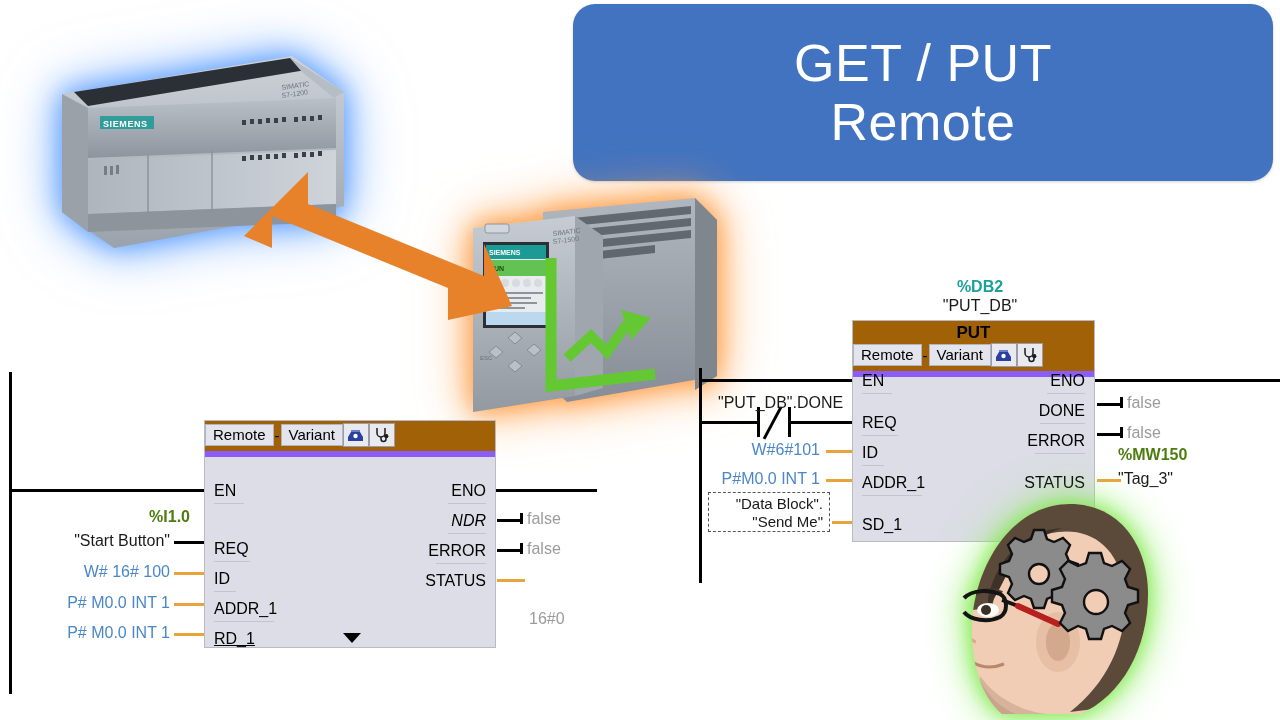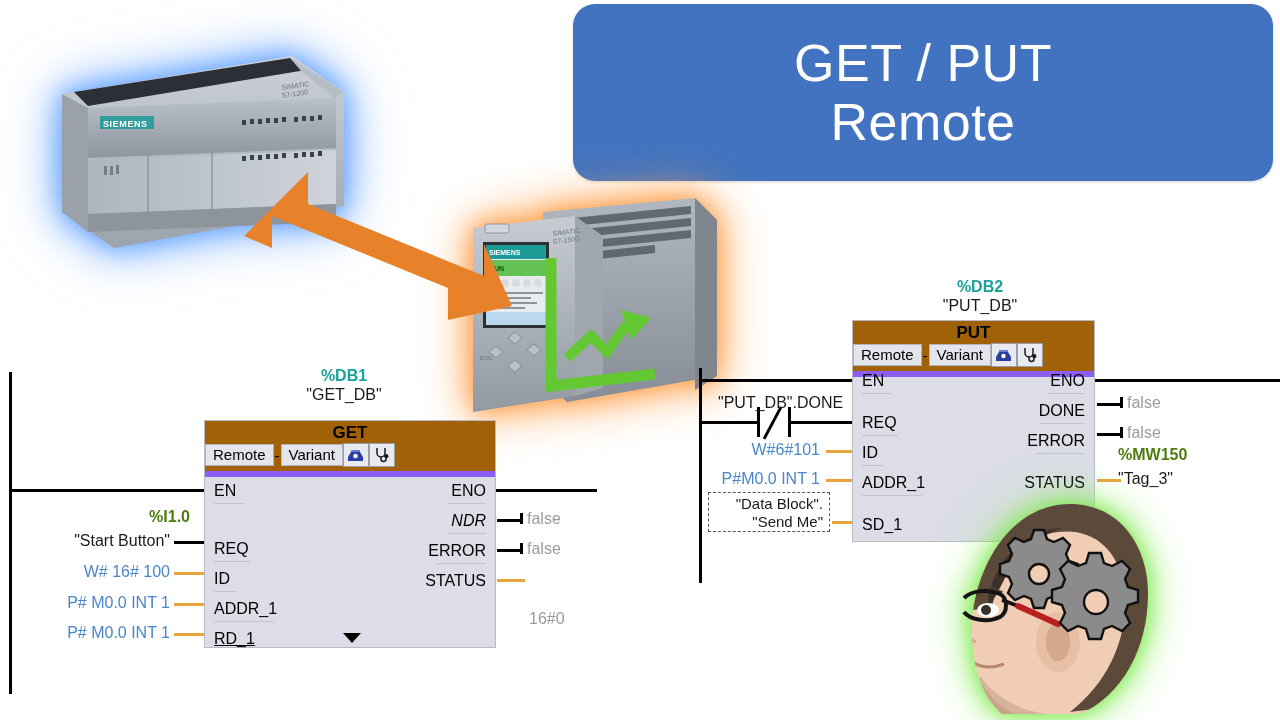--- a/index.html
+++ b/index.html
@@ -277,28 +277,23 @@
   <div class="wire" style="left:790px;top:421px;width:63px;"></div>
   <div class="wire" style="left:1095px;top:379px;width:185px;"></div>
 
   <div class="nc" style="left:757px;top:407px;width:34px;height:32px;">
     <div class="bar" style="left:0px;top:0px;"></div>
     <div class="bar" style="left:31px;top:0px;"></div>
     <div class="slash" style="left:14px;top:-2px;"></div>
   </div>
   <div class="lbl black" style="left:718px;top:394px;">"PUT_DB".DONE</div>
 
-  <div class="db-head" style="left:254px;top:367px;width:180px;">
-    <span class="db-num">%DB1</span>
-    <span class="db-name">"GET_DB"</span>
-  </div>
 
   <div class="lad-block" style="left:204px;top:420px;width:292px;height:228px;">
     <div class="lad-head">
-      <div class="lad-title">GET</div>
       <div class="lad-subrow">
         <span class="pill">Remote</span>
         <span class="dash">-</span>
         <span class="pill">Variant</span>
         <span class="ico-btn">
           <svg width="17" height="14" viewBox="0 0 17 14">
             <path d="M1 9 L4 4 L13 4 L16 9 L16 13 L1 13 Z" fill="#2b3fa0"></path>
             <path d="M4 4 L4 2 L13 2 L13 4 Z" fill="#6d7bd0"></path>
             <circle cx="8.5" cy="8" r="2.2" fill="#ffffff"></circle>
           </svg>

